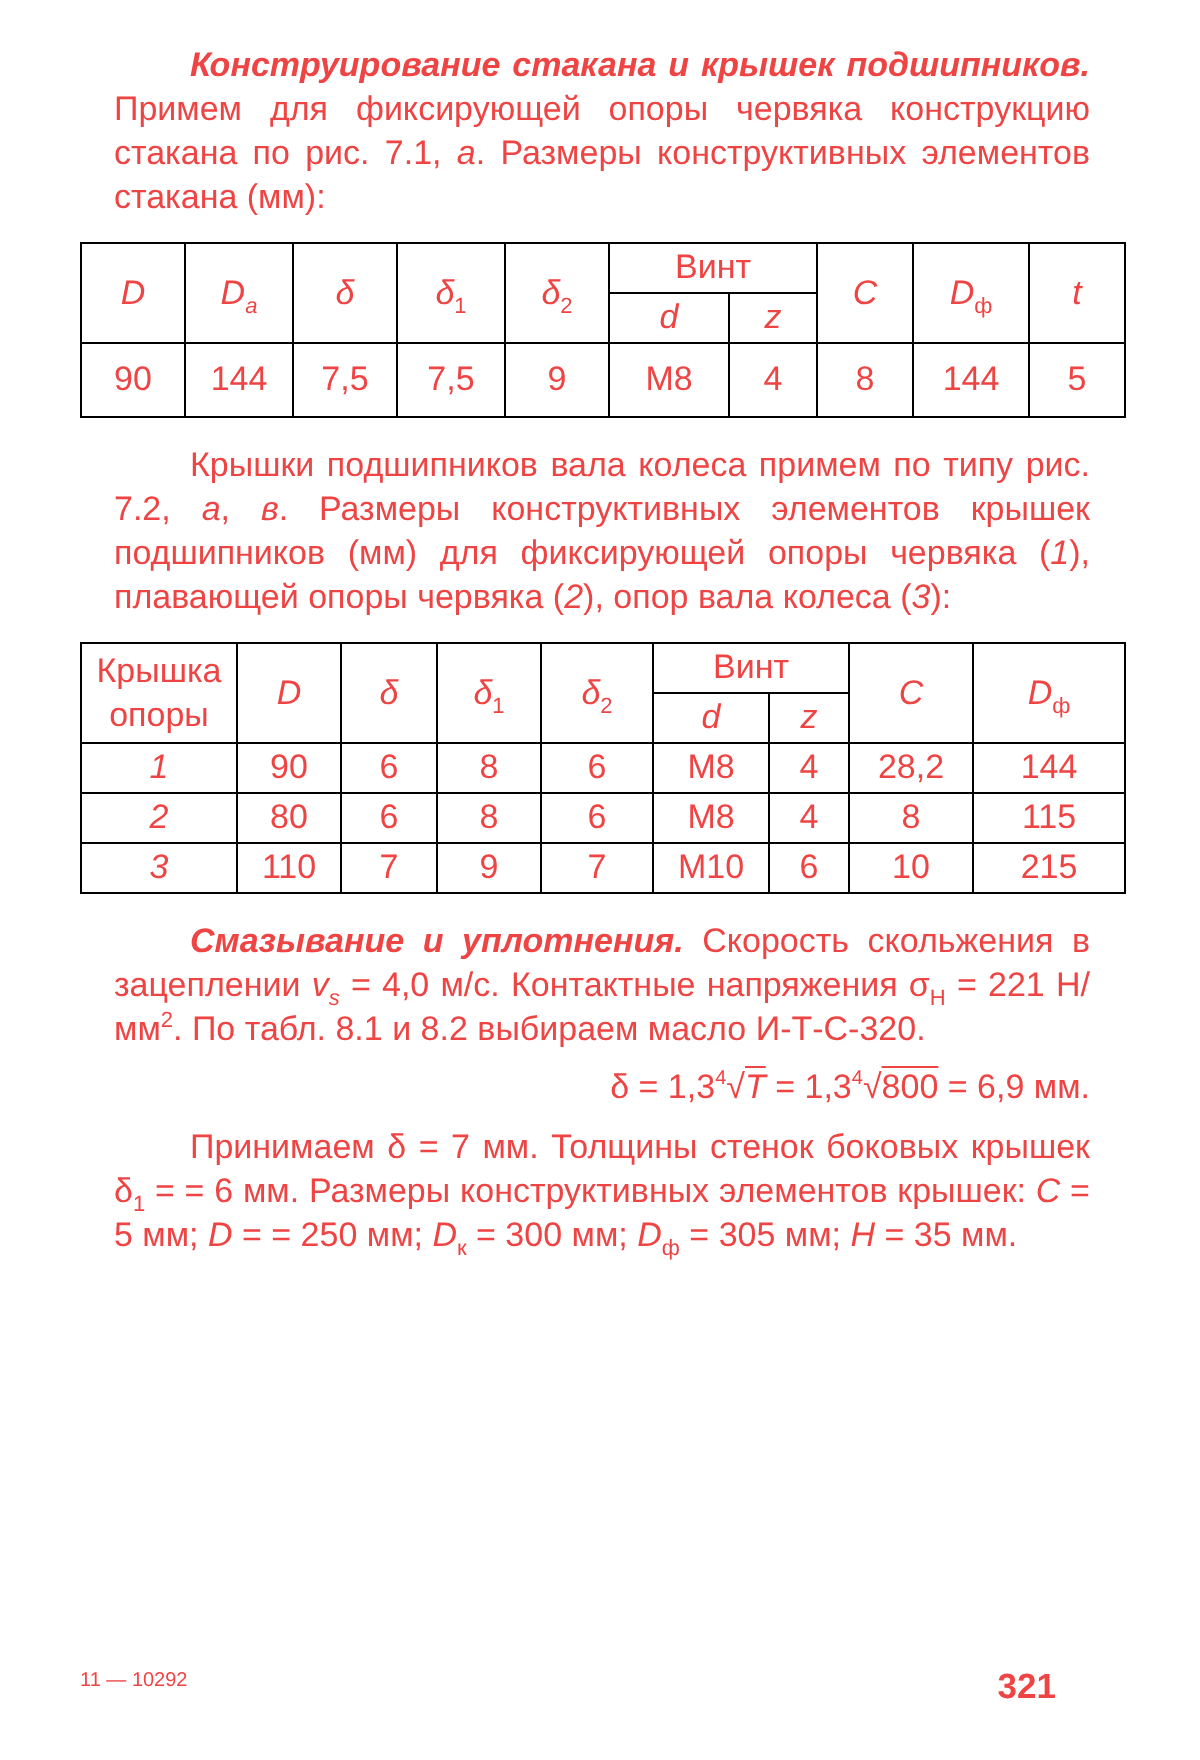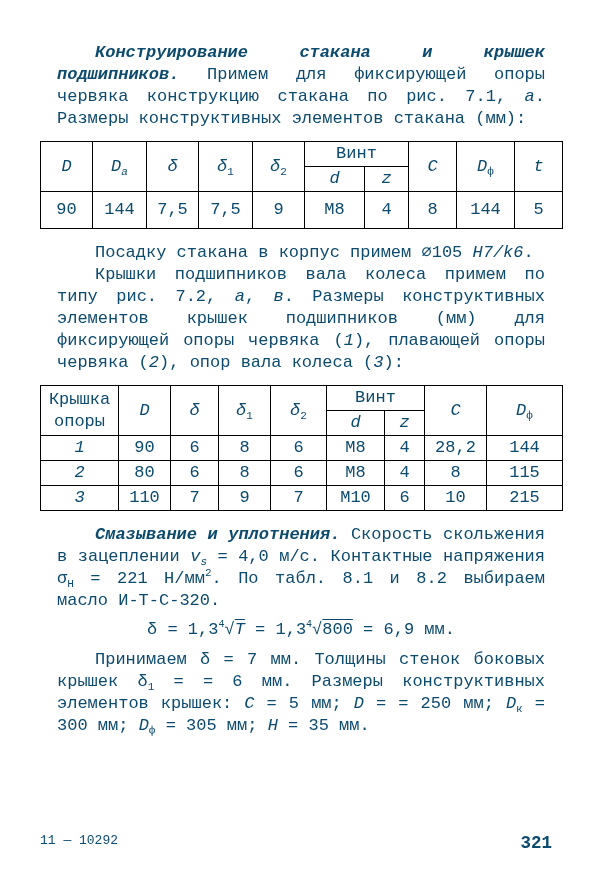--- a/index.html
+++ b/index.html
@@ -1,35 +1,35 @@
 <!DOCTYPE html>
 <html><head>
 <meta charset="utf-8">
 <style>
   html, body { margin: 0; padding: 0; background: #ffffff; }
   .page {
     width: 600px; height: 880px; background: #ffffff; position: relative;
-    font-family: Liberation Mono, monospace;
-    font-size: 17px; line-height: 22px; color: #0c4a6e;
-    padding: 42px 55px 0 57px; box-sizing: border-box; overflow: hidden;
+    font-family: Liberation Sans, sans-serif;
+    font-size: 17px; line-height: 22px; color: #ef4444;
+    padding: 22px 55px 0 57px; box-sizing: border-box; overflow: hidden;
   }
   p { margin: 0; text-align: justify; text-indent: 38px; }
   .lead-bi { font-weight: bold; font-style: italic; }
   .lead-b { font-weight: bold; }
   .i { font-style: italic; }
   sub { font-size: 11px; line-height: 0; }
   sup { font-size: 11px; line-height: 0; }
   table { border-collapse: collapse; table-layout: fixed; width: 522px; margin: 11px 0 13px -17px; }
   th, td { border: 1px solid #000; text-align: center; vertical-align: middle; font-weight: normal; font-size: 17px; padding: 1px 2px; }
   .t1-body td { padding: 7px 2px; }
-  .formula { text-align: center; text-indent: 0; margin: 7px 0 8px 0; }
+  .formula { text-align: right; text-indent: 0; margin: 7px 0 8px 0; }
   .rootidx { font-size: 10px; vertical-align: 7px; }
   .vinc { text-decoration: overline; }
-  .footer-sig { position: absolute; left: 40px; bottom: 28px; font-size: 13px; }
-  .page-num { position: absolute; right: 48px; bottom: 26px; font-weight: bold; font-size: 17.5px; margin-left: 12px; }
+  .footer-sig { position: absolute; left: 40px; bottom: 28px; font-size: 10px; }
+  .page-num { position: absolute; right: 72px; bottom: 26px; font-weight: bold; font-size: 17.5px; margin-left: 12px; }
 </style>
 </head>
 <body>
 
 <div class="page">
 
   <p><span class="lead-bi">Конструирование стакана и крышек подшипников.</span><span> Примем для фиксирующей опоры червяка конструкцию стакана по рис. 7.1, </span><span class="i">а</span><span>. Размеры конструктивных элементов стакана (мм):</span></p>
 
   <table>
     <colgroup>
@@ -68,21 +68,20 @@
       <td>9</td>
       <td>М8</td>
       <td>4</td>
       <td>8</td>
       <td>144</td>
       <td>5</td>
     </tr>
   </tbody>
     </table>
 
-  <p><span>Посадку стакана в корпус примем ∅105 </span><span class="i">H7/k6</span><span>.</span></p>
 
 
   <p><span>Крышки подшипников вала колеса примем по типу рис. 7.2, </span><span class="i">а</span><span>, </span><span class="i">в</span><span>. Размеры конструктивных элементов крышек подшипников (мм) для фиксирующей опоры червяка (</span><span class="i">1</span><span>), плавающей опоры червяка (</span><span class="i">2</span><span>), опор вала колеса (</span><span class="i">3</span><span>):</span></p>
 
   <table>
     <colgroup>
       <col style="width:78px">
         <col style="width:52px">
         <col style="width:48px">
         <col style="width:52px">

